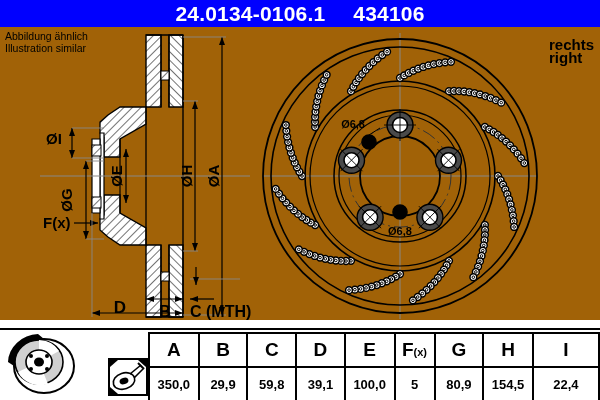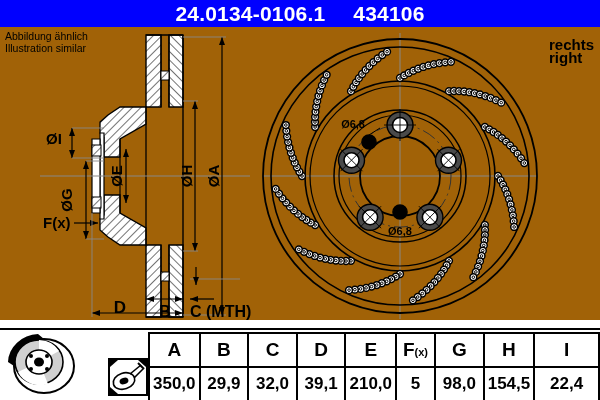--- a/index.html
+++ b/index.html
@@ -24,21 +24,21 @@
   .draw{position:absolute;left:0;top:27px;width:600px;height:298px;}
   .draw svg{display:block;}
 
   
   .table-wrap{position:absolute;left:0;top:328px;width:600px;height:72px;
               border-top:2px solid #000;box-sizing:border-box;}
   table.specs{position:absolute;left:148px;top:2px;border-collapse:collapse;}
   table.specs td{border:2px solid #000;text-align:center;vertical-align:middle;
                  font-weight:bold;height:32px;padding:0;background:#fff;}
   table.specs tr.head td{font-size:19px;}
-  table.specs tr.val td{font-size:17px;}
+  table.specs tr.val td{font-size:13px;}
   table.specs td.narrow{width:40px;}
   table.specs td.norm{width:50px;}
   table.specs td.wide{width:70px;}
   .fx-sub{font-size:11px;}
 
   
   .icon-disc{position:absolute;left:6px;top:332px;width:72px;height:64px;}
   .icon-tool{position:absolute;left:108px;top:358px;width:40px;height:38px;
              border:2px solid #000;box-sizing:border-box;background:#fff;}
   .icon-disc svg,.icon-tool svg{display:block;}
@@ -488,25 +488,25 @@
         <td class="norm">D</td>
         <td class="norm">E</td>
         <td class="narrow"><span>F</span><span class="fx-sub">(x)</span></td>
         <td class="norm">G</td>
         <td class="norm">H</td>
         <td class="wide">I</td>
       </tr>
       <tr class="val">
         <td>350,0</td>
         <td>29,9</td>
-        <td>32,0</td>
+        <td>59,8</td>
         <td>39,1</td>
-        <td>210,0</td>
+        <td>100,0</td>
         <td>5</td>
-        <td>98,0</td>
+        <td>80,9</td>
         <td>154,5</td>
         <td>22,4</td>
       </tr>
     </tbody>
       </table>
   </div>
 
   <div class="icon-disc">
     <svg width="72" height="64" viewBox="0 0 72 64">
       <ellipse cx="38" cy="34" rx="30" ry="27" fill="#fff" stroke="#000" stroke-width="2"></ellipse>

